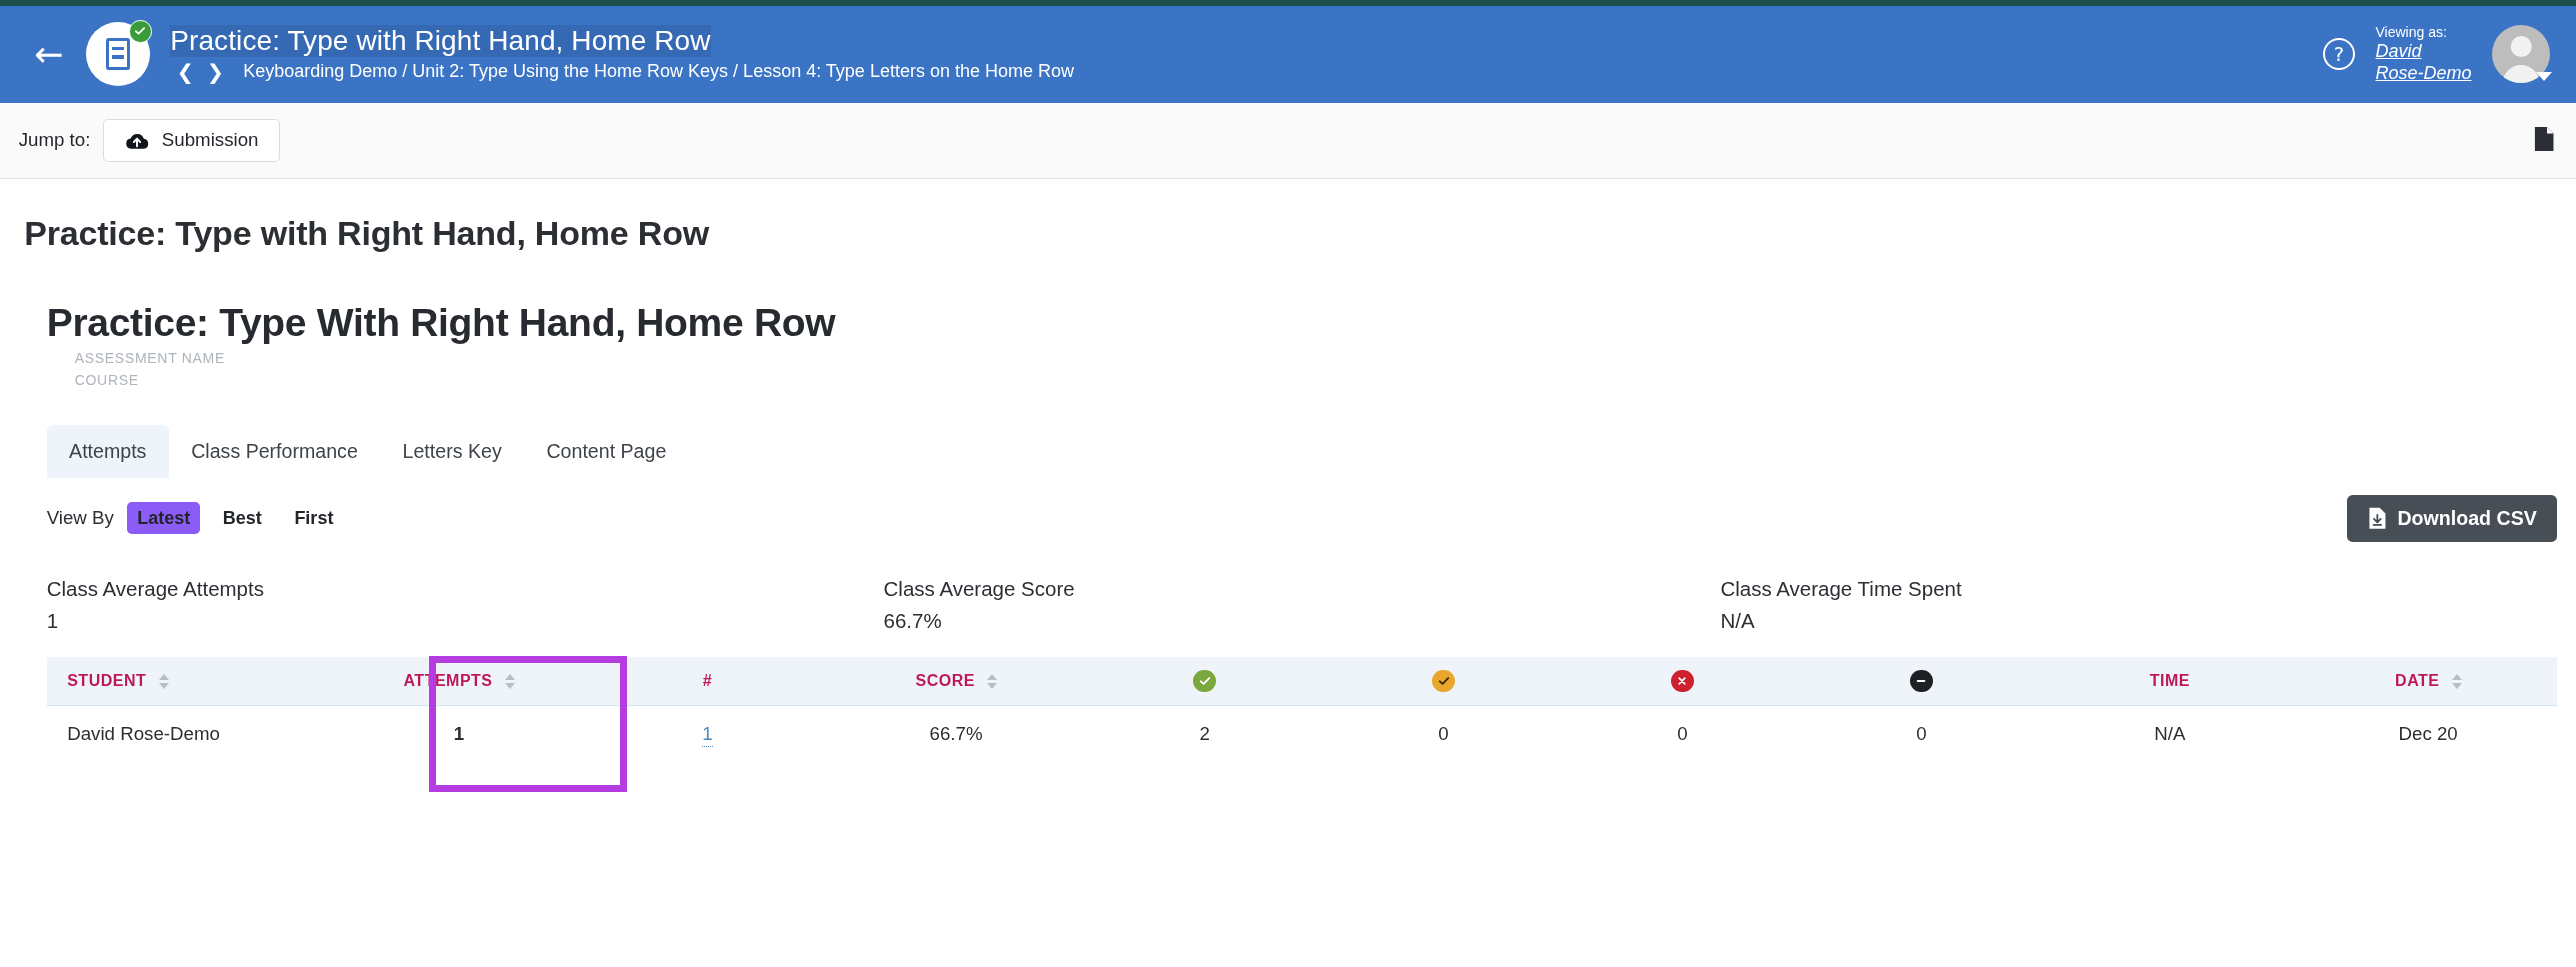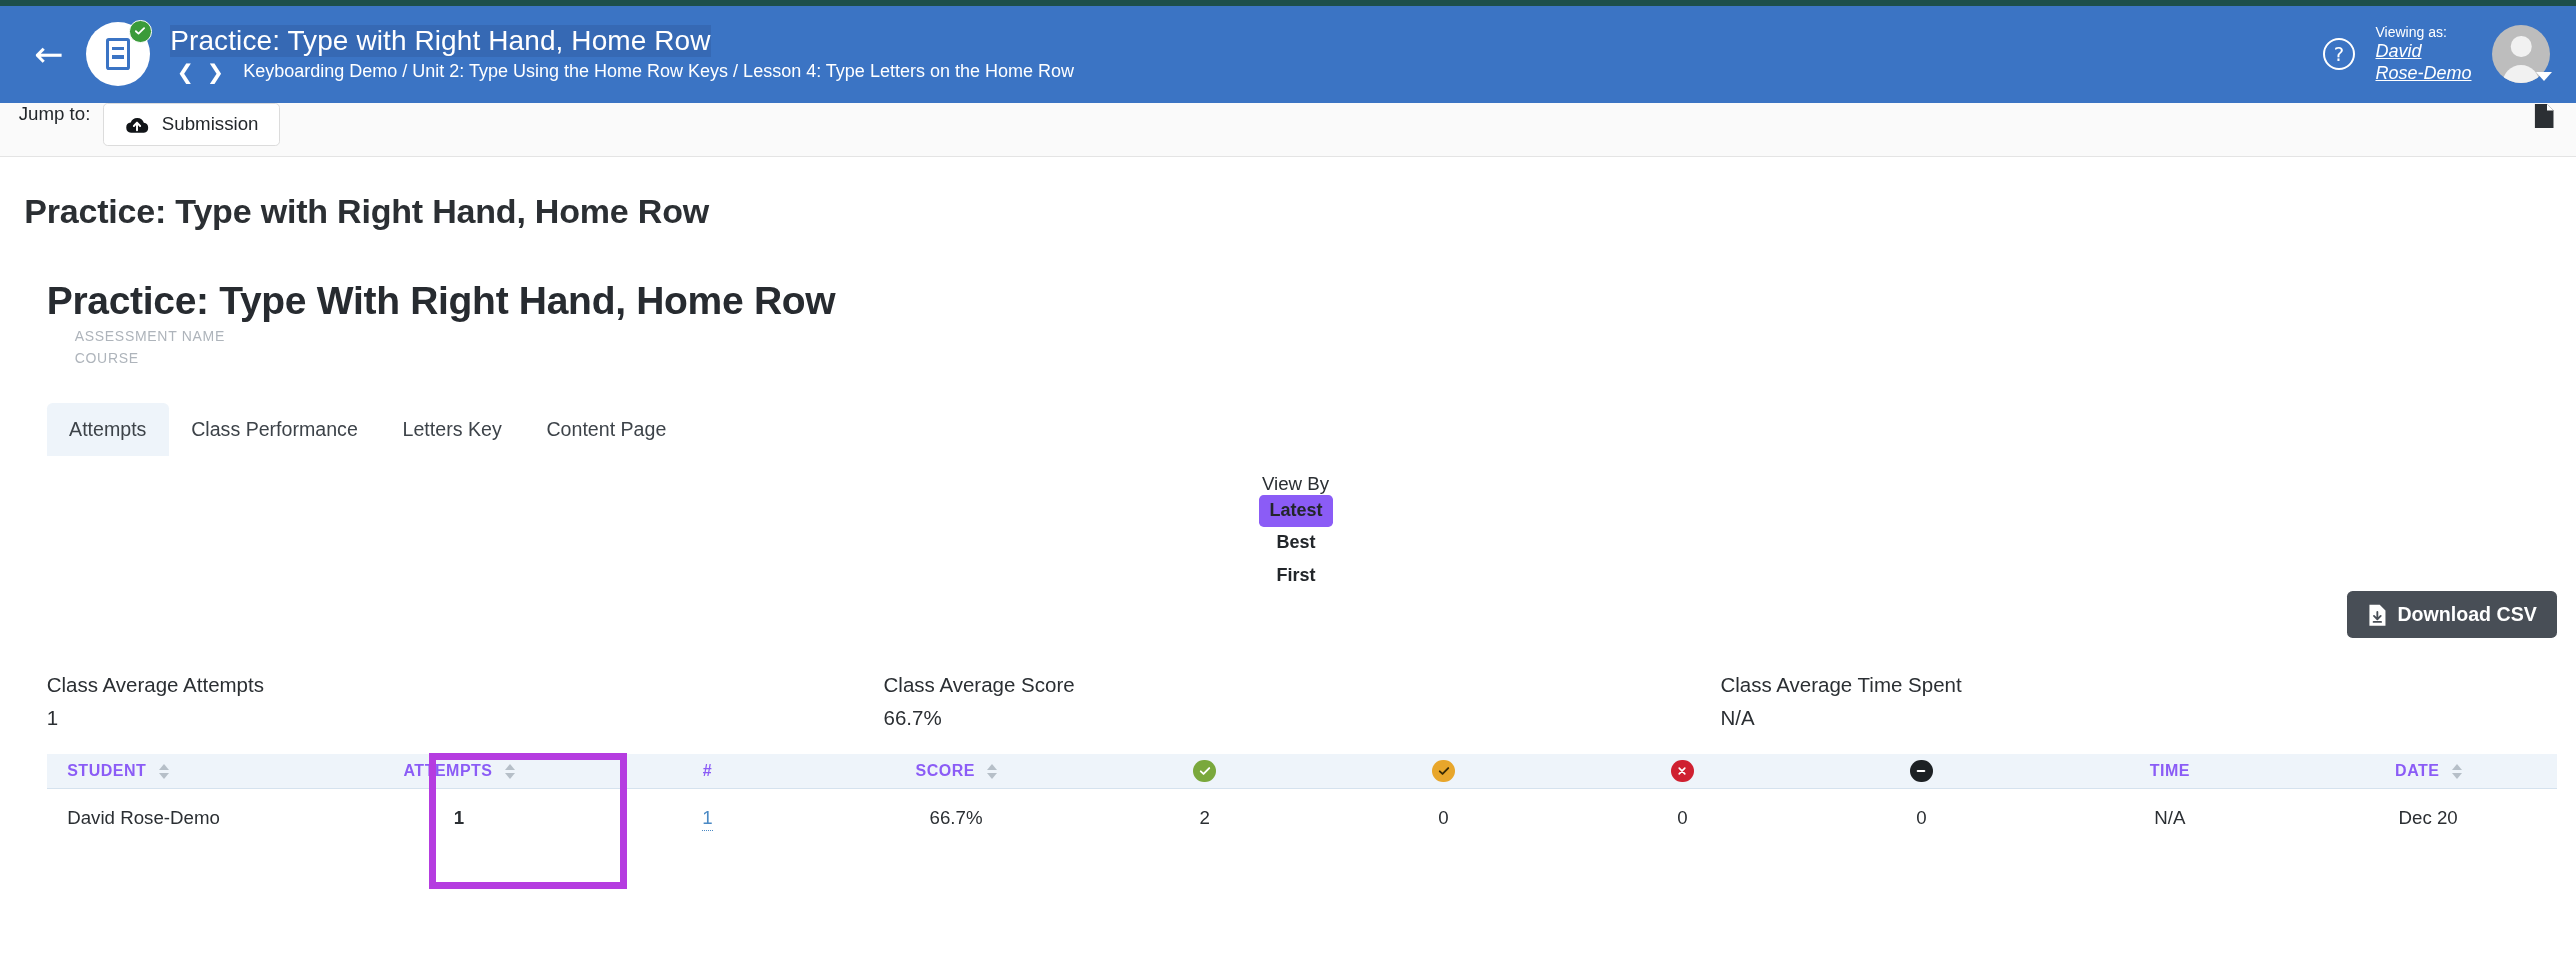--- a/index.html
+++ b/index.html
@@ -164,24 +164,25 @@
   .avatar-caret {
     position: absolute; right: -1.9px; bottom: 1.9px;
     width: 0; height: 0;
     border-left: 8.4px solid transparent;
     border-right: 8.4px solid transparent;
     border-top: 9.3px solid #ffffff;
   }
 
   
   .jump-bar {
-    height: 54px;
+    height: 76px;
     background: #fafafa;
     border-bottom: 0.9px solid #e4e4e4;
     display: flex;
+    align-items: center;
     padding: 0 20.5px 0 18.7px;
   }
   .jump-label { font-size: 18.7px; color: #23272b; margin-right: 13px; }
   .jump-btn {
     height: 43px;
     border: 0.9px solid #dcdcdc;
     border-radius: 4.7px;
     background: #ffffff;
     display: flex;
     align-items: center;
@@ -244,21 +245,20 @@
     border-radius: 5.6px 5.6px 0 0;
   }
   .tab.active { background: #eef4fa; }
 
   
   .viewby-row {
     display: flex;
     align-items: center;
     margin-top: 17px;
     position: relative;
-    flex-direction: column;
   }
   .viewby-label { font-size: 18.7px; color: #2b2f33; margin-right: 13px; }
   .viewby-opt {
     font-size: 18px;
     font-weight: 700;
     color: #22262a;
     padding: 5.6px 10.3px;
     border-radius: 4.7px;
     margin-right: 12px;
     cursor: pointer;
@@ -296,24 +296,24 @@
   
   .tbl {
     width: 100%;
     border-collapse: collapse;
     margin-top: 24px;
     table-layout: fixed;
   }
   .tbl thead th {
     background: #eef4fa;
     border-bottom: 1.9px solid #d5e2ee;
-    height: 35px;
+    height: 48px;
     font-size: 16px;
     font-weight: 700;
-    color: #8b5cf6;
+    color: #be185d;
     letter-spacing: 0.5px;
     text-align: center;
     cursor: pointer;
   }
   .tbl thead th.left { text-align: left; padding-left: 20.5px; }
   .sort {
     display: inline-block;
     margin-left: 7.5px;
     position: relative;
     width: 9.3px;

